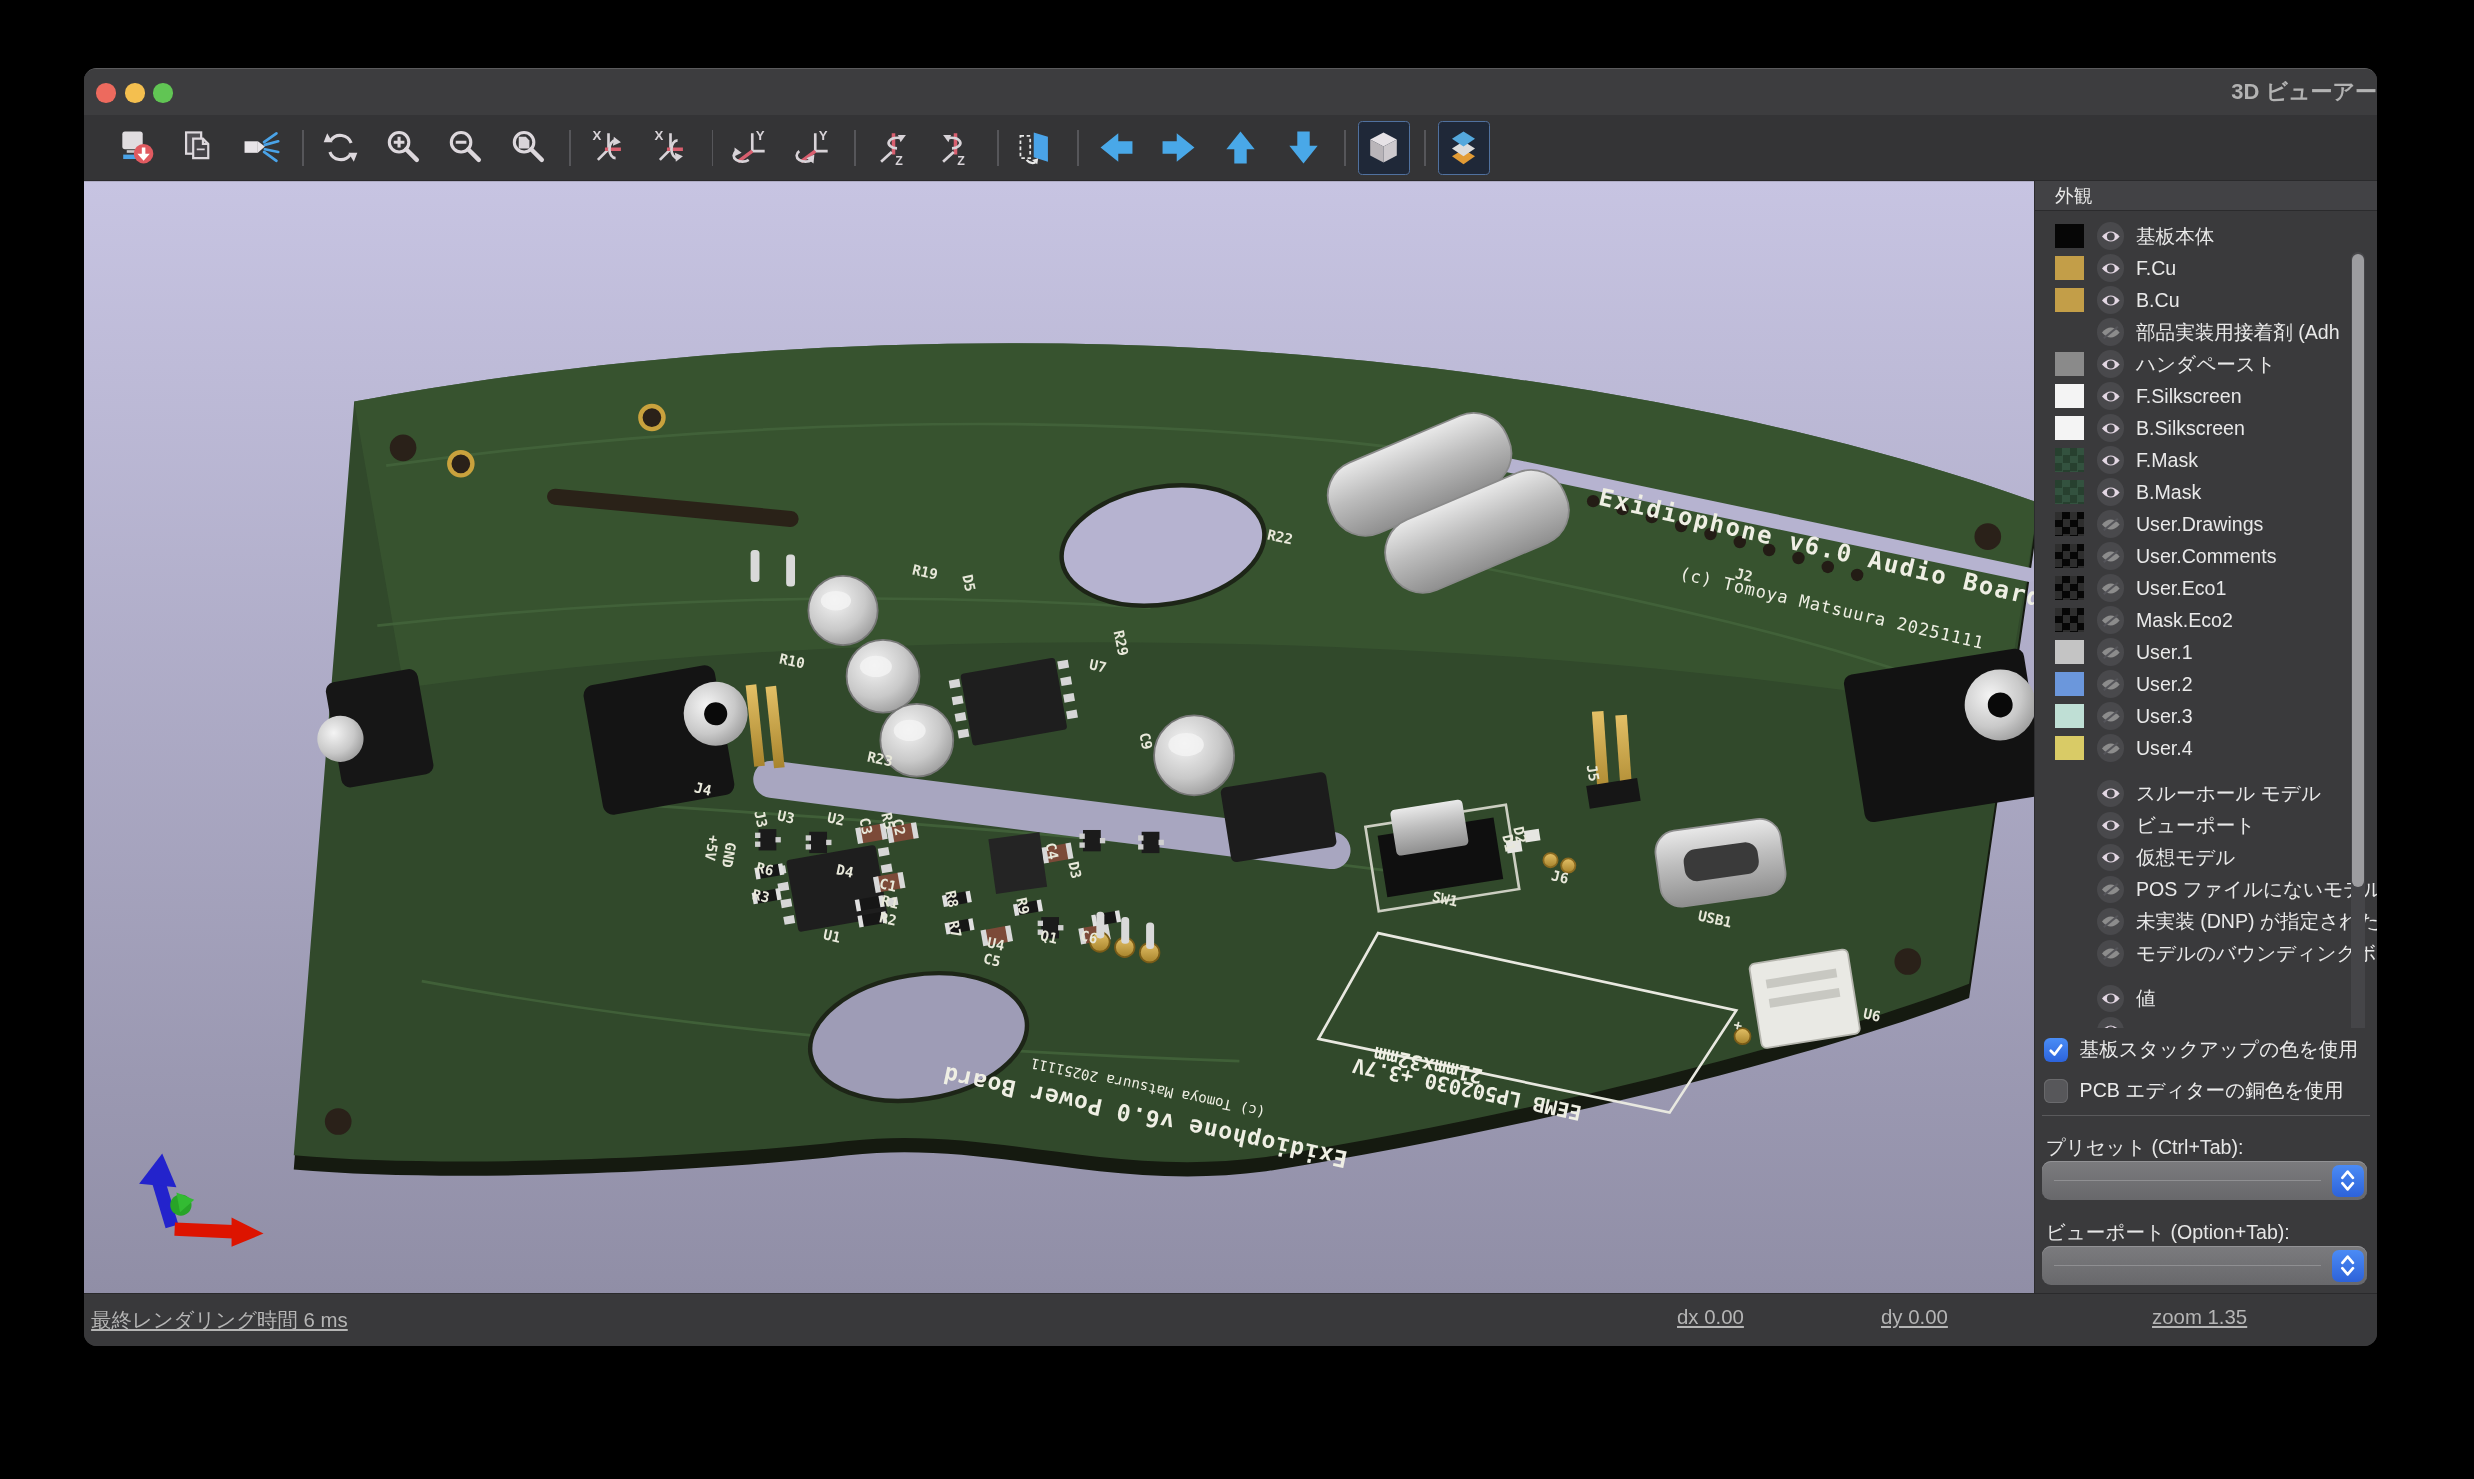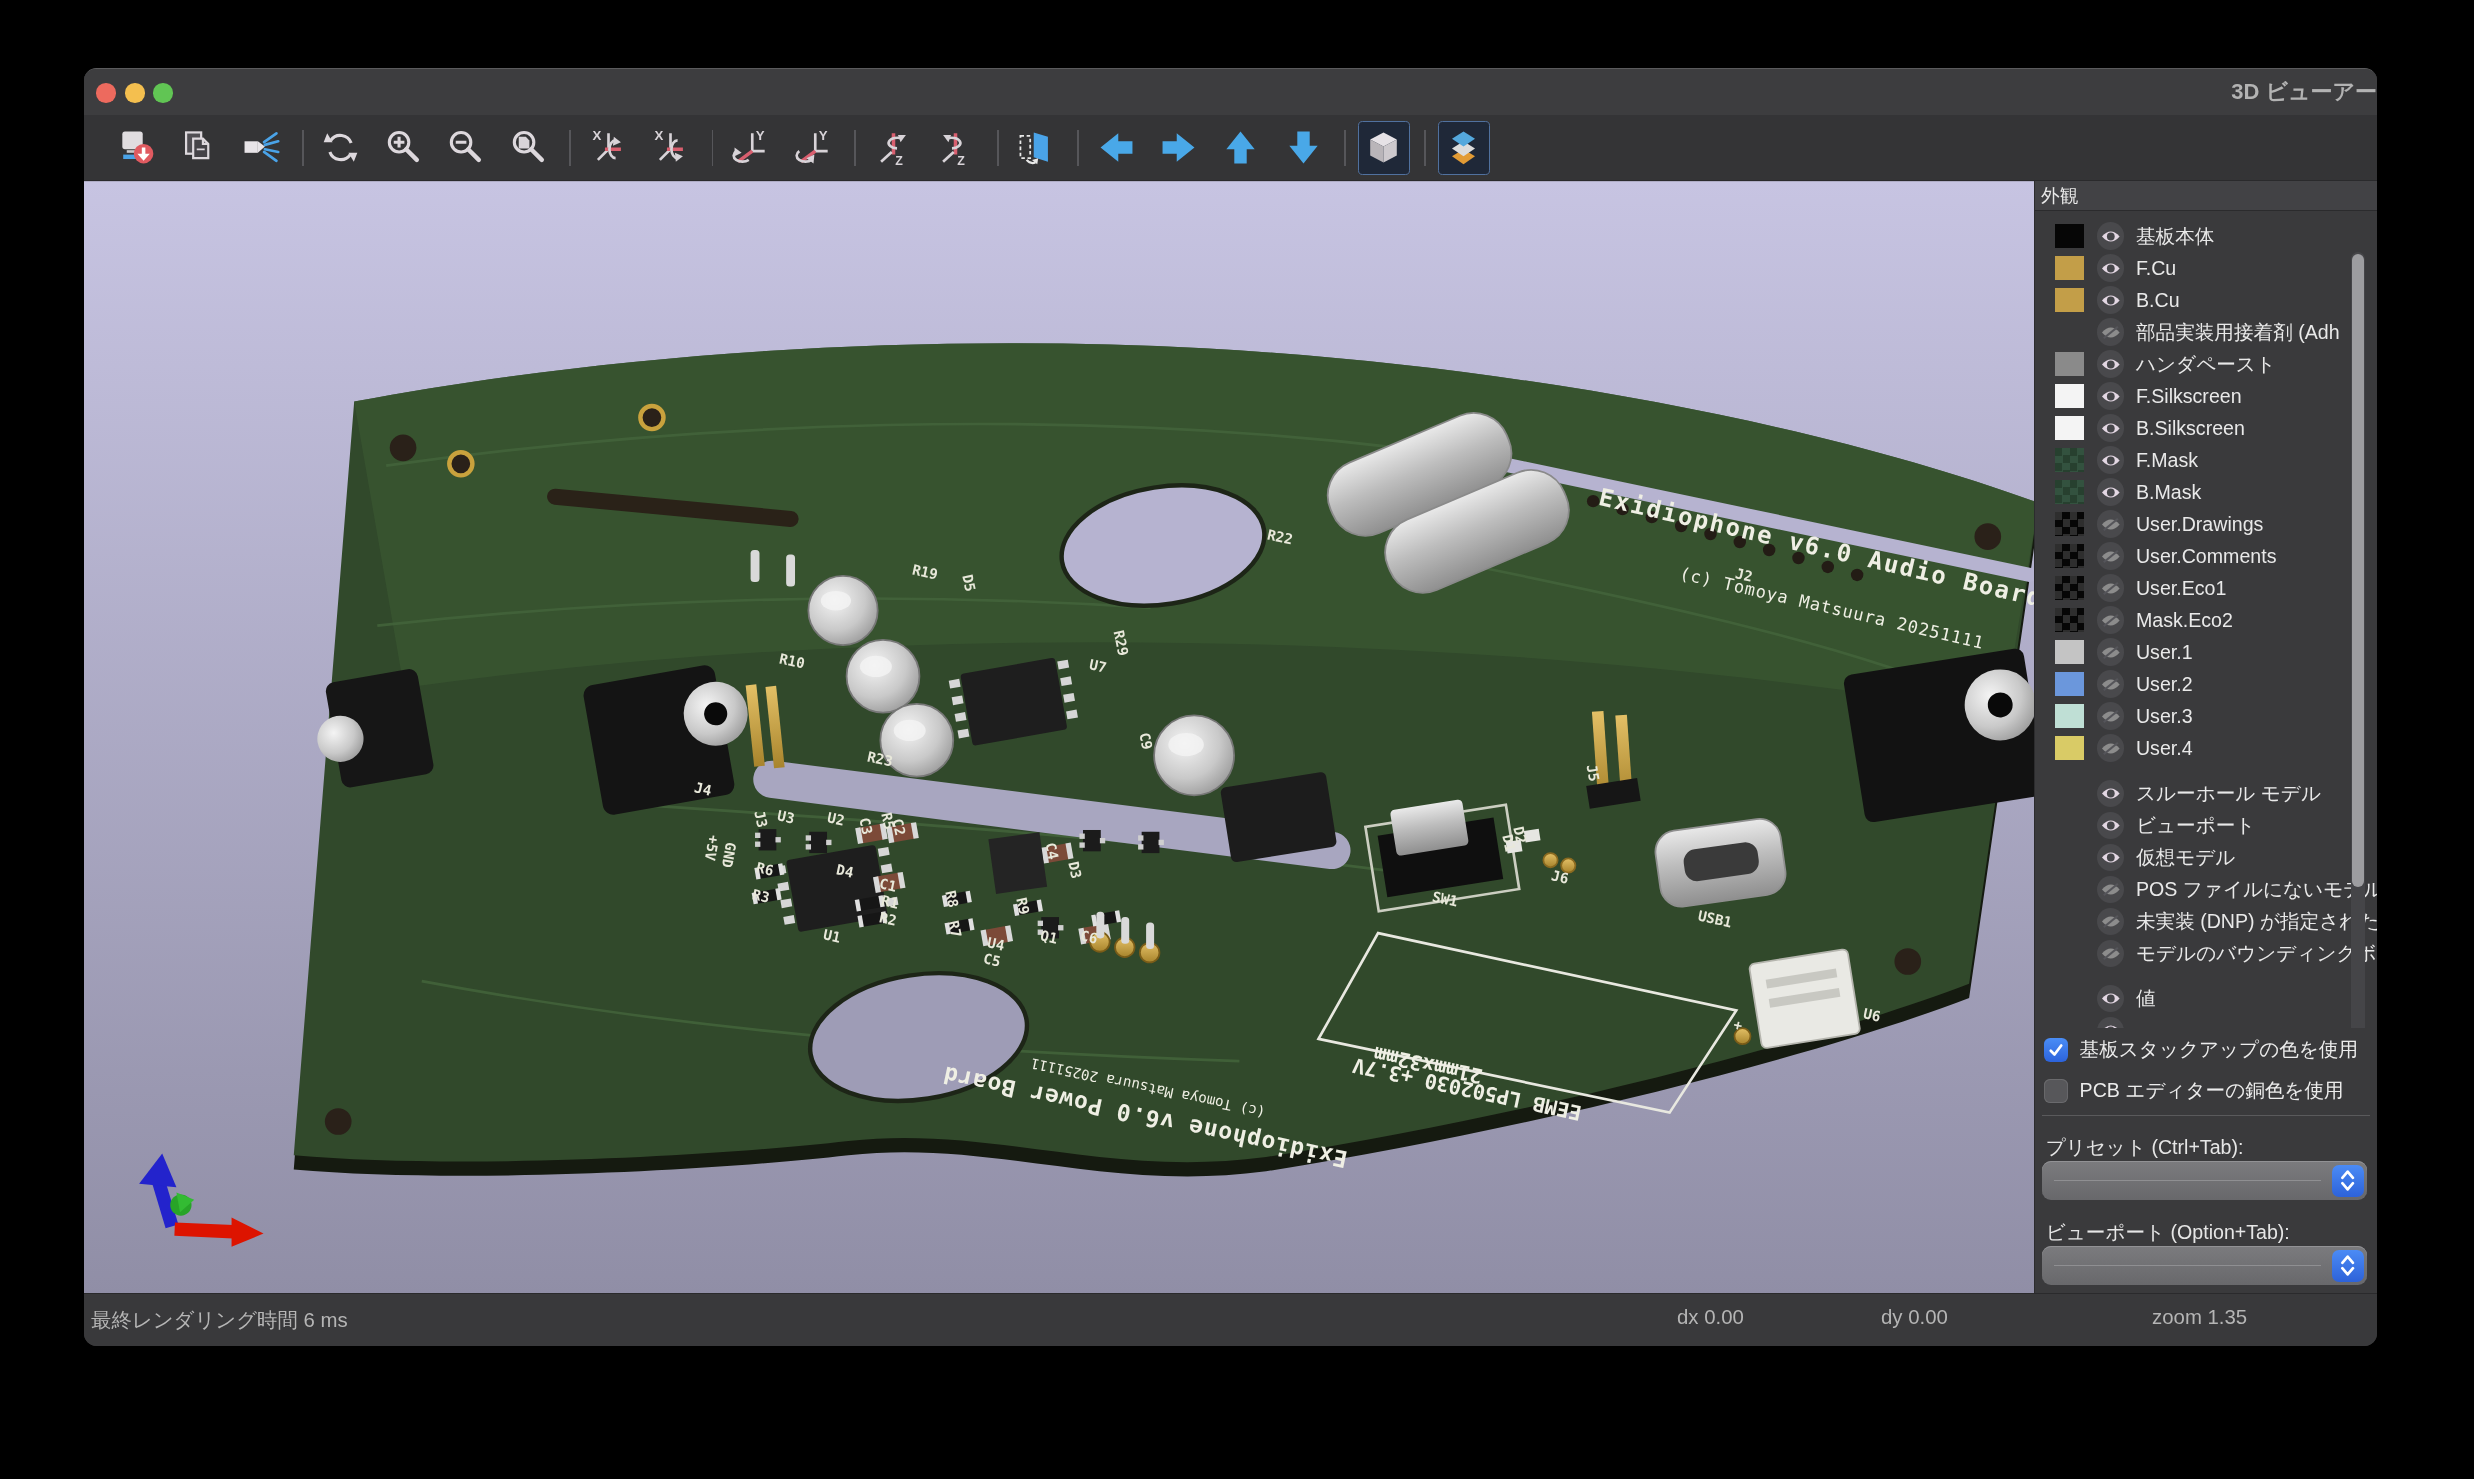--- a/index.html
+++ b/index.html
@@ -30,21 +30,21 @@
   .viewport3d{position:absolute;left:0;top:0;width:1950px;height:1114px;overflow:hidden;}
   .viewport3d svg.scene{position:absolute;left:0;top:0;}
   .silk{position:absolute;color:#efefe4;font-family:"DejaVu Sans Mono",monospace;white-space:nowrap;}
   .ref{position:absolute;color:#e8e8da;font-family:"DejaVu Sans Mono",monospace;font-size:14.2px;
        font-weight:bold;white-space:nowrap;}
   
   .panel{position:absolute;left:1950px;top:0;width:343px;height:1114px;background:#3a3a3c;
          border-left:0.9px solid #2c2c2e;box-sizing:border-box;}
   .panel-header{position:absolute;left:0;top:0;width:100%;height:30px;background:#424245;
                 border-bottom:0.9px solid #2b2b2d;color:#e8e8e8;font-size:18.7px;line-height:30px;
-                padding-left:6px;box-sizing:border-box;}
+                padding-left:20px;box-sizing:border-box;}
   .layer-list{position:absolute;left:0;top:30px;width:100%;height:817px;overflow:hidden;
               padding-top:9px;box-sizing:border-box;}
   .row{height:32px;display:flex;align-items:center;margin-left:8px;}
   .swatch{width:29px;height:24px;margin-left:12.4px;flex:0 0 auto;}
   .row.no-swatch .swatch{background:transparent;}
   .eyewrap{width:27.6px;height:27.6px;border-radius:50%;background:#49494c;margin-left:12.4px;
            display:flex;align-items:center;justify-content:center;flex:0 0 auto;}
   .eyewrap svg{width:19.6px;height:15px;}
   .row .eye-closed{display:none;}
   .row.is-hidden .eye-closed{display:flex;}
@@ -65,21 +65,21 @@
   .plabel{position:absolute;left:10.7px;color:#e6e6e6;font-size:19.6px;white-space:nowrap;}
   .dropdown{position:absolute;left:7.1px;width:325px;height:39px;border-radius:9px;
             background:linear-gradient(#7b7b7e,#68686b);box-shadow:inset 0 0.9px 0 #929295;}
   .dd-line{position:absolute;left:12.4px;right:46px;top:18.7px;height:1.8px;background:#8f8f92;}
   .dd-btn{position:absolute;right:3.6px;top:3.6px;width:32px;height:32px;border-radius:7.1px;
           background:linear-gradient(#4b8bf5,#2d62d9);display:flex;align-items:center;
           justify-content:center;}
   
   .statusbar{position:absolute;left:0;bottom:0;width:100%;height:52px;background:#39393b;
              border-top:0.9px solid #2a2a2c;color:#b5b5b5;font-size:20.4px;}
-  .statusbar span{position:absolute;top:12.4px;white-space:nowrap;}
+  .statusbar span{position:absolute;top:12.4px;white-space:nowrap;text-decoration:underline;}
 </style>
 </head>
 <body>
 
 <div class="window">
 
   <div class="titlebar">
     <div class="light r"></div>
     <div class="light y"></div>
     <div class="light g"></div>

